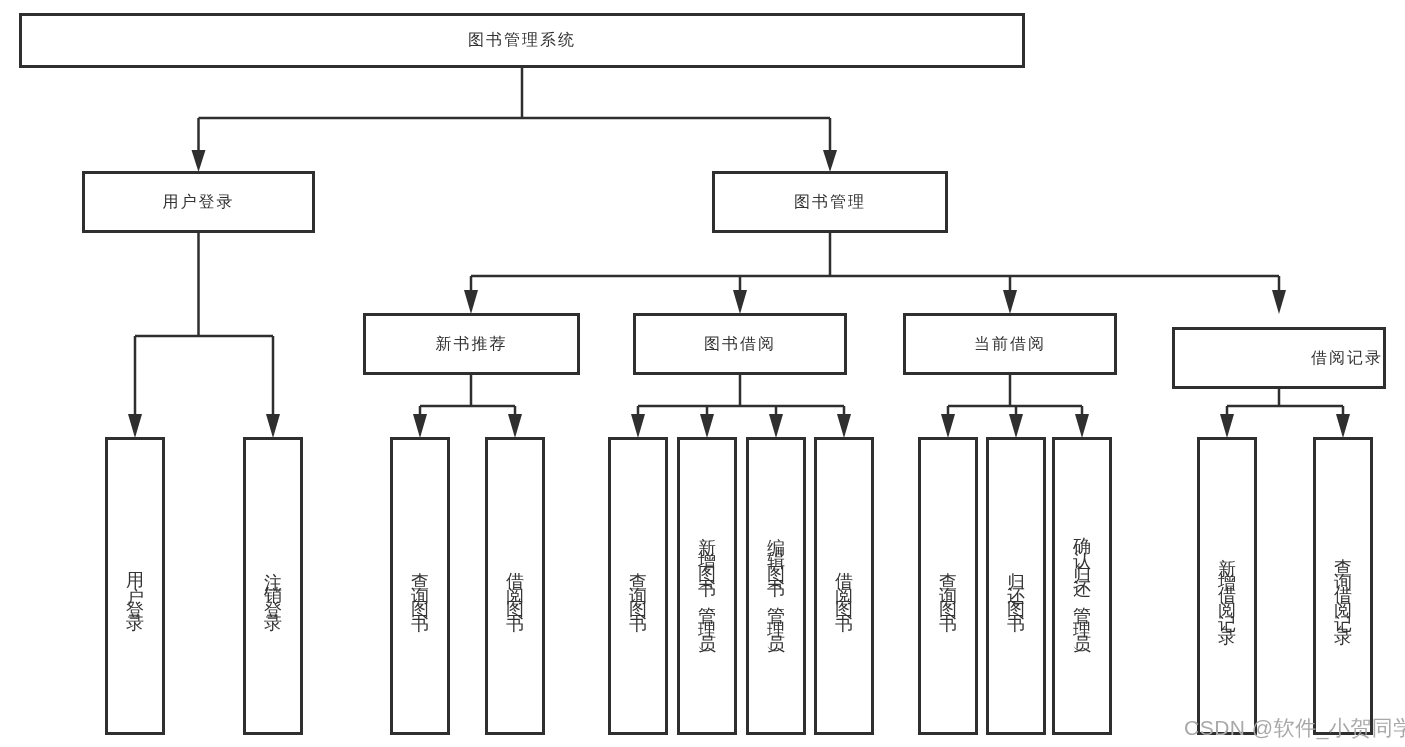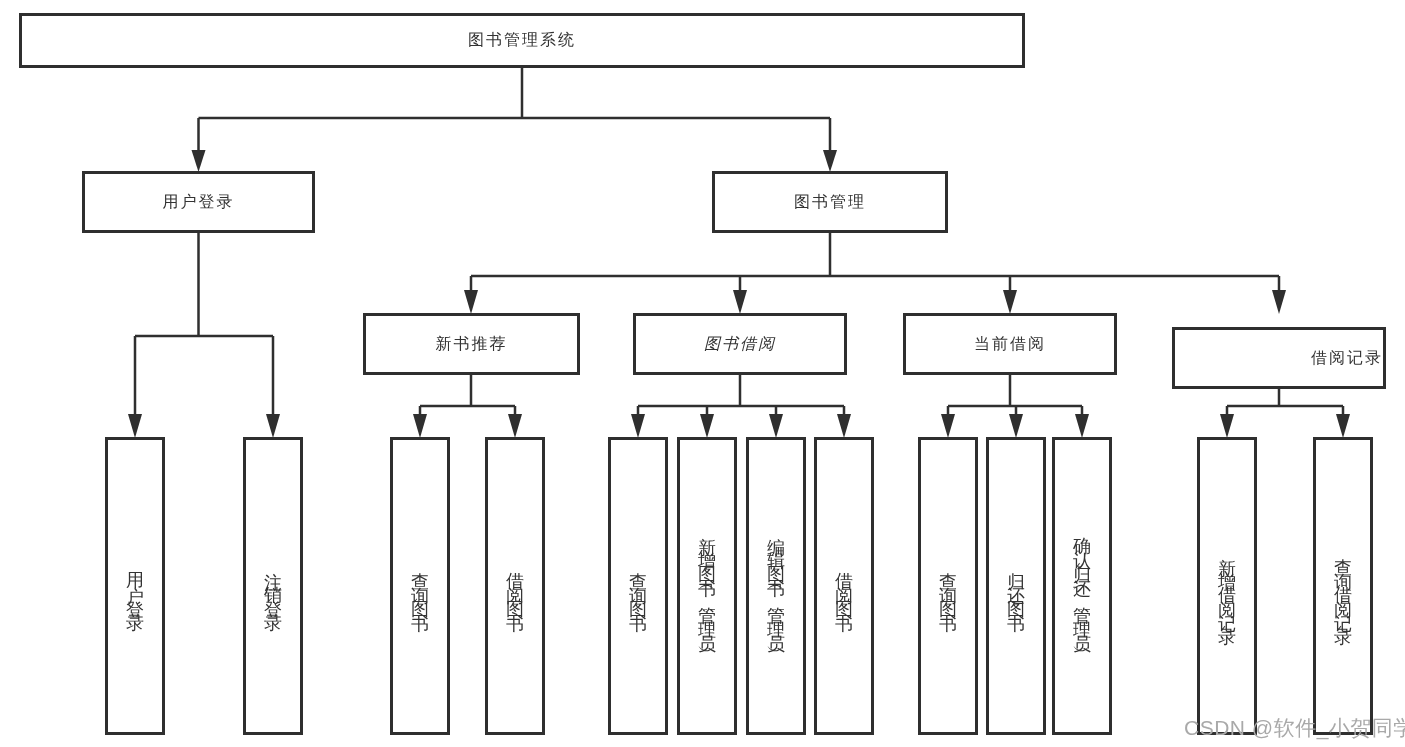--- a/index.html
+++ b/index.html
@@ -116,21 +116,21 @@
   <div class="node" style="left:82px; top:171px; width:233px; height:62px;">
     <span class="htext">用户登录</span>
   </div>
   <div class="node" style="left:363px; top:313px; width:217px; height:62px;">
     <span class="htext">新书推荐</span>
   </div>
 
   <div class="node" style="left:712px; top:171px; width:236px; height:62px;">
     <span class="htext">图书管理</span>
   </div>
-  <div class="node" style="left:633px; top:313px; width:214px; height:62px;font-style:italic;">
+  <div class="node" style="left:633px; top:313px; width:214px; height:62px;">
     <span class="htext">图书借阅</span>
   </div>
   <div class="node" style="left:903px; top:313px; width:214px; height:62px;font-family:Liberation Serif, serif;">
     <span class="htext">当前借阅</span>
   </div>
   <div class="node" style="left:1172px; top:327px; width:214px; height:62px;justify-content:flex-end;">
     <span class="htext">借阅记录</span>
   </div>
 
   <div class="node" style="left:105px; top:437px; width:60px; height:298px;">

